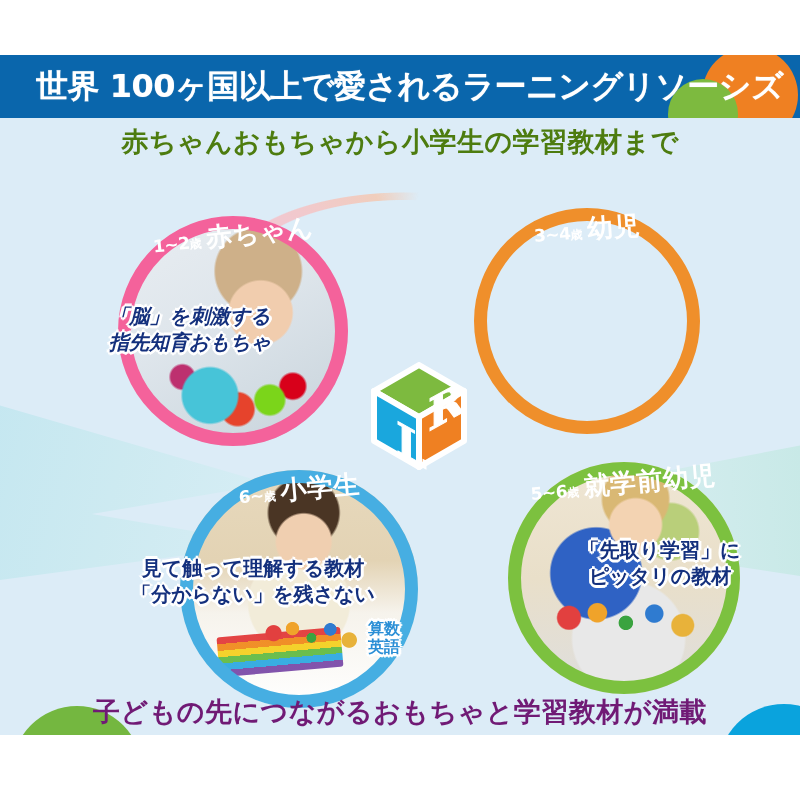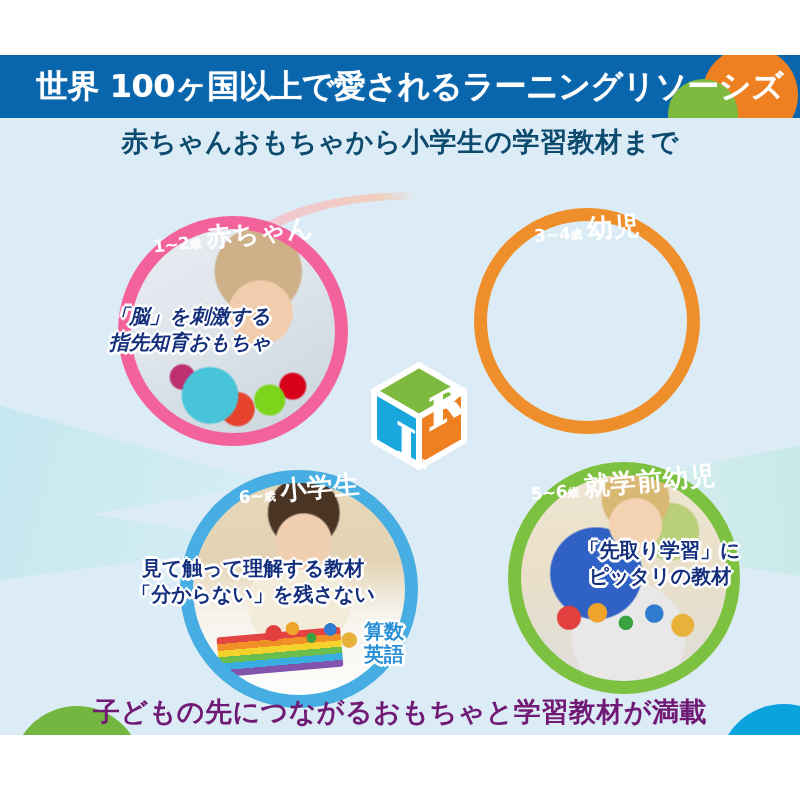--- a/index.html
+++ b/index.html
@@ -67,21 +67,21 @@
     display:flex;align-items:center;
     color:#ffffff;
     font-size:32px;font-weight:bold;letter-spacing:-.5px;
     white-space:nowrap;z-index:3;
     text-shadow:0 0 1px rgba(255,255,255,.5);
   }
 
   
   .subtitle{
     position:absolute;left:0;top:124px;width:800px;
-    text-align:center;color:#0c4a6e;
+    text-align:center;color:#4d7c0f;
     font-size:27px;font-weight:600;letter-spacing:.5px;
     z-index:5;
   }
 
   
   .tagline{
     position:absolute;left:0;top:694px;width:800px;
     text-align:center;color:#701a75;
     font-size:27px;font-weight:600;letter-spacing:.5px;
     z-index:5;
@@ -207,21 +207,21 @@
     text-align:center;
     white-space:nowrap;
     text-shadow:
       2px 0 0 #fff,-2px 0 0 #fff,0 2px 0 #fff,0 -2px 0 #fff,
       1.5px 1.5px 0 #fff,-1.5px 1.5px 0 #fff,1.5px -1.5px 0 #fff,-1.5px -1.5px 0 #fff,
       3px 0 0 #fff,-3px 0 0 #fff,0 3px 0 #fff,0 -3px 0 #fff;
   }
 
   .subject-badge{
     position:absolute;z-index:8;
-    color:#2b8fd6;font-weight:900;font-size:20px;line-height:1.15;
+    color:#2b8fd6;font-weight:900;font-size:16px;line-height:1.15;
     text-align:center;white-space:nowrap;
     text-shadow:
       2px 0 0 #fff,-2px 0 0 #fff,0 2px 0 #fff,0 -2px 0 #fff,
       2px 2px 0 #fff,-2px 2px 0 #fff,2px -2px 0 #fff,-2px -2px 0 #fff,
       3px 0 0 #fff,-3px 0 0 #fff,0 3px 0 #fff,0 -3px 0 #fff;
   }
 
   
   .logo{
     position:absolute;left:370px;top:362px;width:98px;height:108px;z-index:9;

